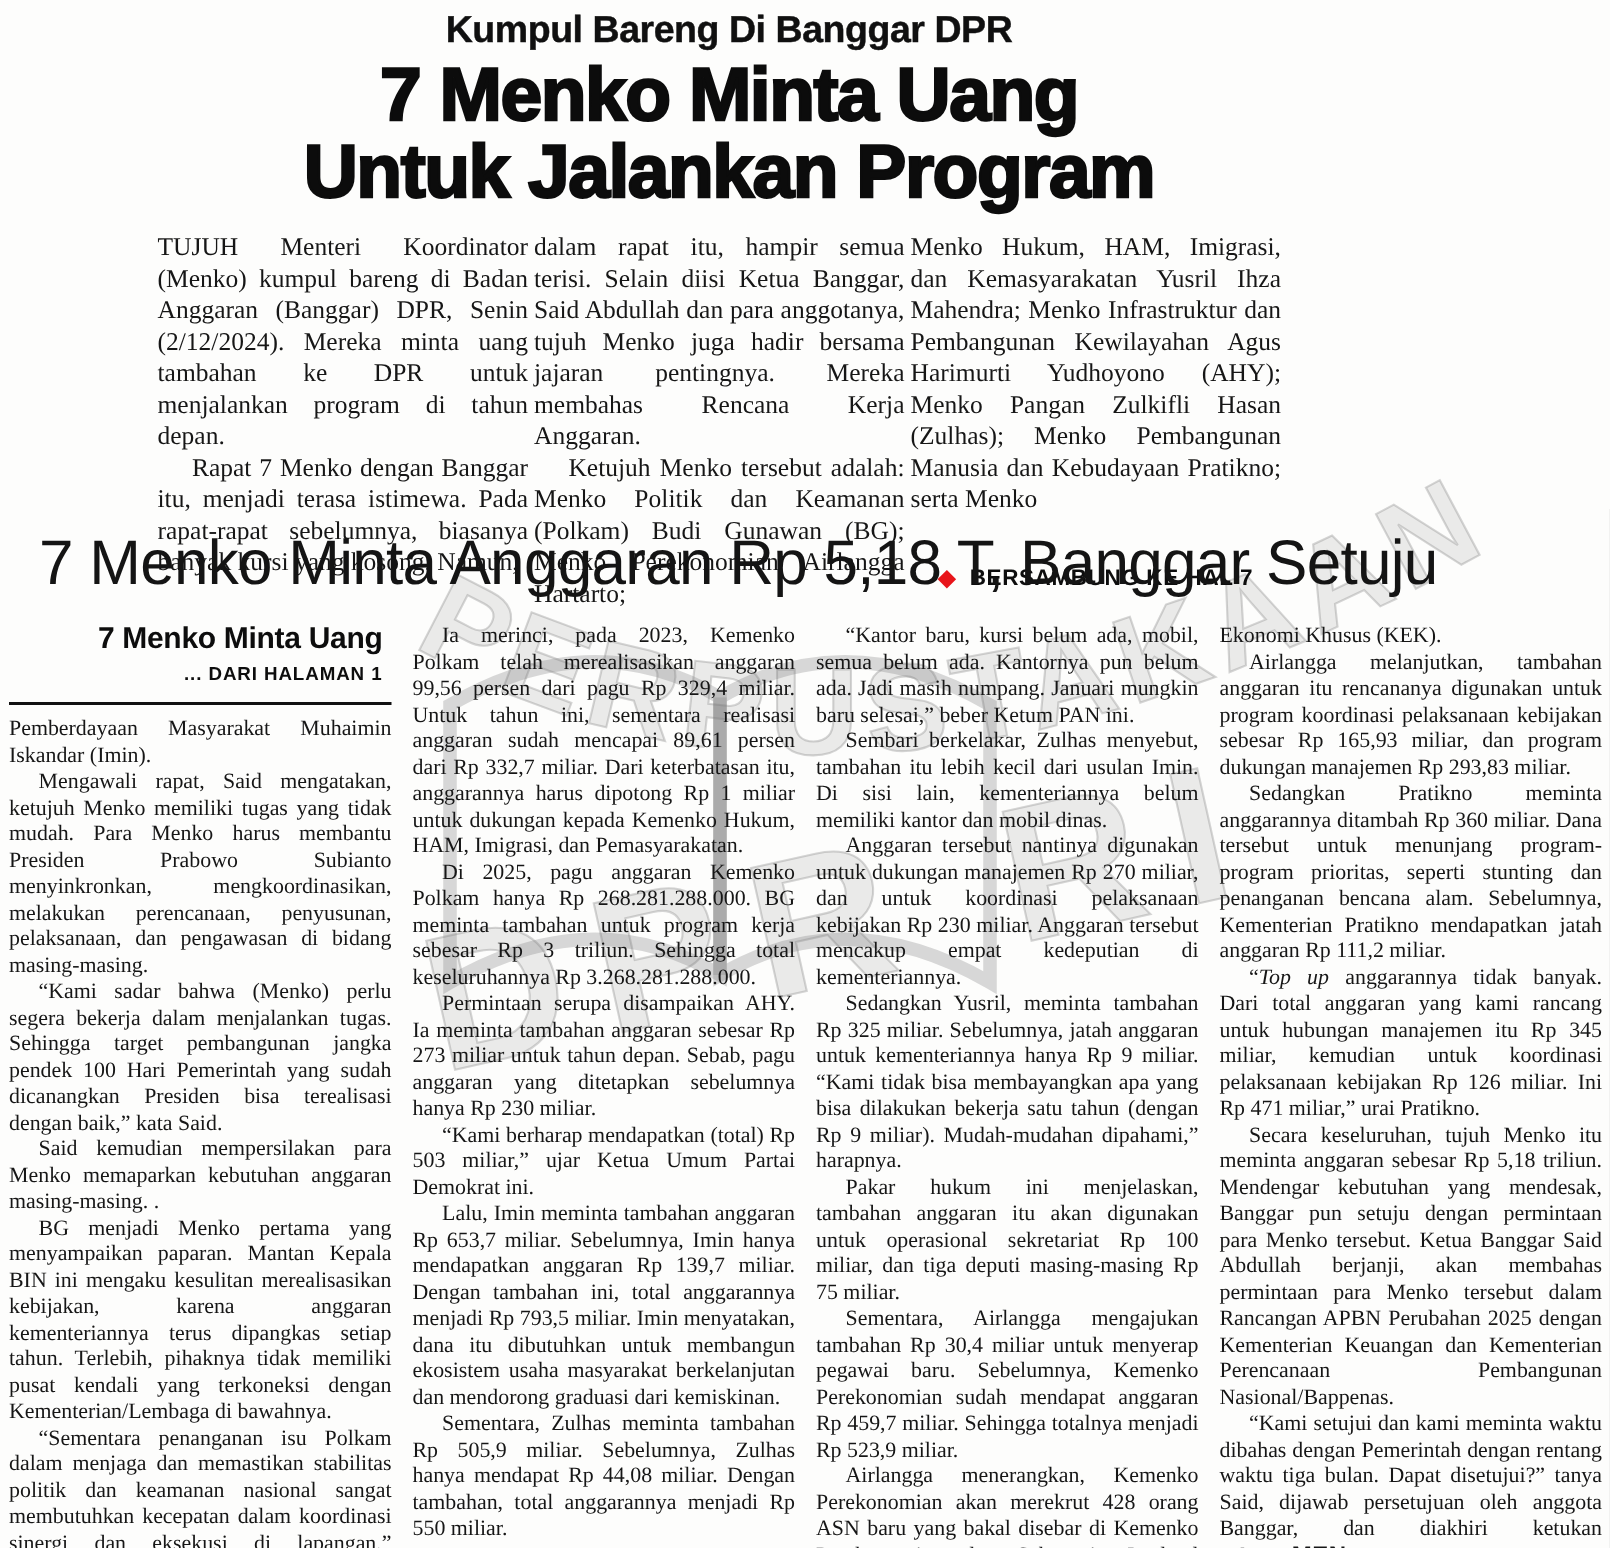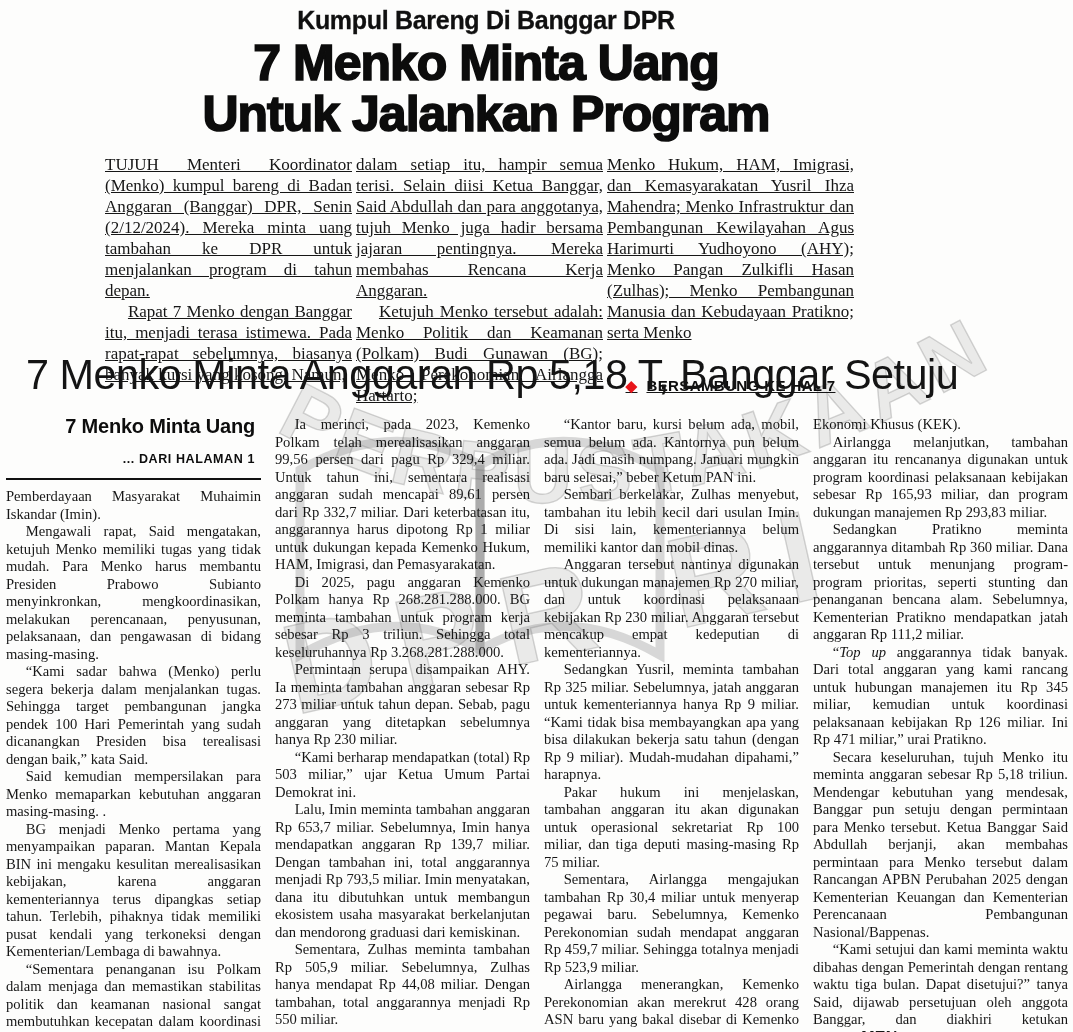--- a/index.html
+++ b/index.html
@@ -23,21 +23,21 @@
   .a1{position:absolute;left:105px;top:6px;width:762px;}
   .a1-kicker{
     text-align:center;font-family:"Liberation Sans",sans-serif;font-weight:700;
     font-size:25px;letter-spacing:-0.3px;color:#101010;-webkit-text-stroke:0.3px #101010;
   }
   .a1-headline{
     text-align:center;font-family:"Liberation Sans",sans-serif;font-weight:700;
     font-size:50px;line-height:51px;letter-spacing:-1px;color:#0c0c0c;
     -webkit-text-stroke:1.7px #0c0c0c;margin-top:3px;
   }
-  .a1-cols{display:flex;gap:4px;margin-top:14px;text-decoration:underline;}
+  .a1-cols{display:flex;gap:4px;margin-top:14px;}
   .a1-col{width:247px;font-size:17px;line-height:21px;}
   .continued-note{
     margin-top:32px;text-align:center;font-family:"Liberation Sans",sans-serif;
     font-weight:700;font-size:15px;letter-spacing:0.4px;white-space:nowrap;color:#0d0d0d;
   }
   .diamond{color:#e8151a;font-size:15px;margin-right:9px;}
   
   .a2-headline{
     position:absolute;left:26px;top:352px;width:1040px;
     font-family:"Liberation Sans",sans-serif;font-weight:400;
@@ -45,21 +45,21 @@
     transform:scaleX(0.985);transform-origin:left top;white-space:nowrap;
   }
   .a2-cols{position:absolute;left:6px;top:416px;width:1062px;display:flex;gap:14px;}
   .a2-col{width:255px;font-size:14.6px;line-height:17.5px;}
   .continuation{
     text-align:right;border-bottom:2px solid #111;
     padding:2px 6px 10px 0;margin-bottom:8px;
     font-family:"Liberation Sans",sans-serif;color:#0d0d0d;
   }
   .continuation-title{font-weight:700;font-size:20px;letter-spacing:-0.2px;}
-  .continuation-from{font-weight:700;font-size:12.5px;letter-spacing:0.6px;margin-top:15px;}
+  .continuation-from{font-weight:700;font-size:12.5px;letter-spacing:0.6px;margin-top:5px;}
   
   .para{margin:0;text-align:justify;}
   .para.ind{text-indent:1.35em;}
   .signoff{
     font-family:"Liberation Sans",sans-serif;font-weight:700;font-size:16px;
     letter-spacing:0.3px;white-space:nowrap;
   }
 </style>
 </head>
 <body>
@@ -91,21 +91,21 @@
       <div class="a1-headline">
         <div>7 Menko Minta Uang</div>
         <div>Untuk Jalankan Program</div>
       </div>
       <div class="a1-cols">
         <div class="a1-col">
             <p class="para">TUJUH Menteri Koordinator (Menko) kumpul bareng di Badan Anggaran (Banggar) DPR, Senin (2/12/2024). Mereka minta uang tambahan ke DPR untuk menjalankan program di tahun depan.</p>
             <p class="para ind">Rapat 7 Menko dengan Banggar itu, menjadi terasa istimewa. Pada rapat-rapat sebelumnya, biasanya banyak kursi yang kosong. Namun,</p>
           </div>
         <div class="a1-col">
-            <p class="para">dalam setiap itu, hampir semua terisi. Selain diisi Ketua Banggar, Said Abdullah dan para anggotanya, tujuh Menko juga hadir bersama jajaran pentingnya. Mereka membahas Rencana Kerja Anggaran.</p>
+            <p class="para">dalam rapat itu, hampir semua terisi. Selain diisi Ketua Banggar, Said Abdullah dan para anggotanya, tujuh Menko juga hadir bersama jajaran pentingnya. Mereka membahas Rencana Kerja Anggaran.</p>
             <p class="para ind">Ketujuh Menko tersebut adalah: Menko Politik dan Keamanan (Polkam) Budi Gunawan (BG); Menko Perekonomian Airlangga Hartarto;</p>
           </div>
         <div class="a1-col">
           <div>
               <p class="para">Menko Hukum, HAM, Imigrasi, dan Kemasyarakatan Yusril Ihza Mahendra; Menko Infrastruktur dan Pembangunan Kewilayahan Agus Harimurti Yudhoyono (AHY); Menko Pangan Zulkifli Hasan (Zulhas); Menko Pembangunan Manusia dan Kebudayaan Pratikno; serta Menko</p>
             </div>
           <div class="continued-note">
             <span class="diamond">◆</span><span>BERSAMBUNG KE HAL 7</span>
           </div>
         </div>

